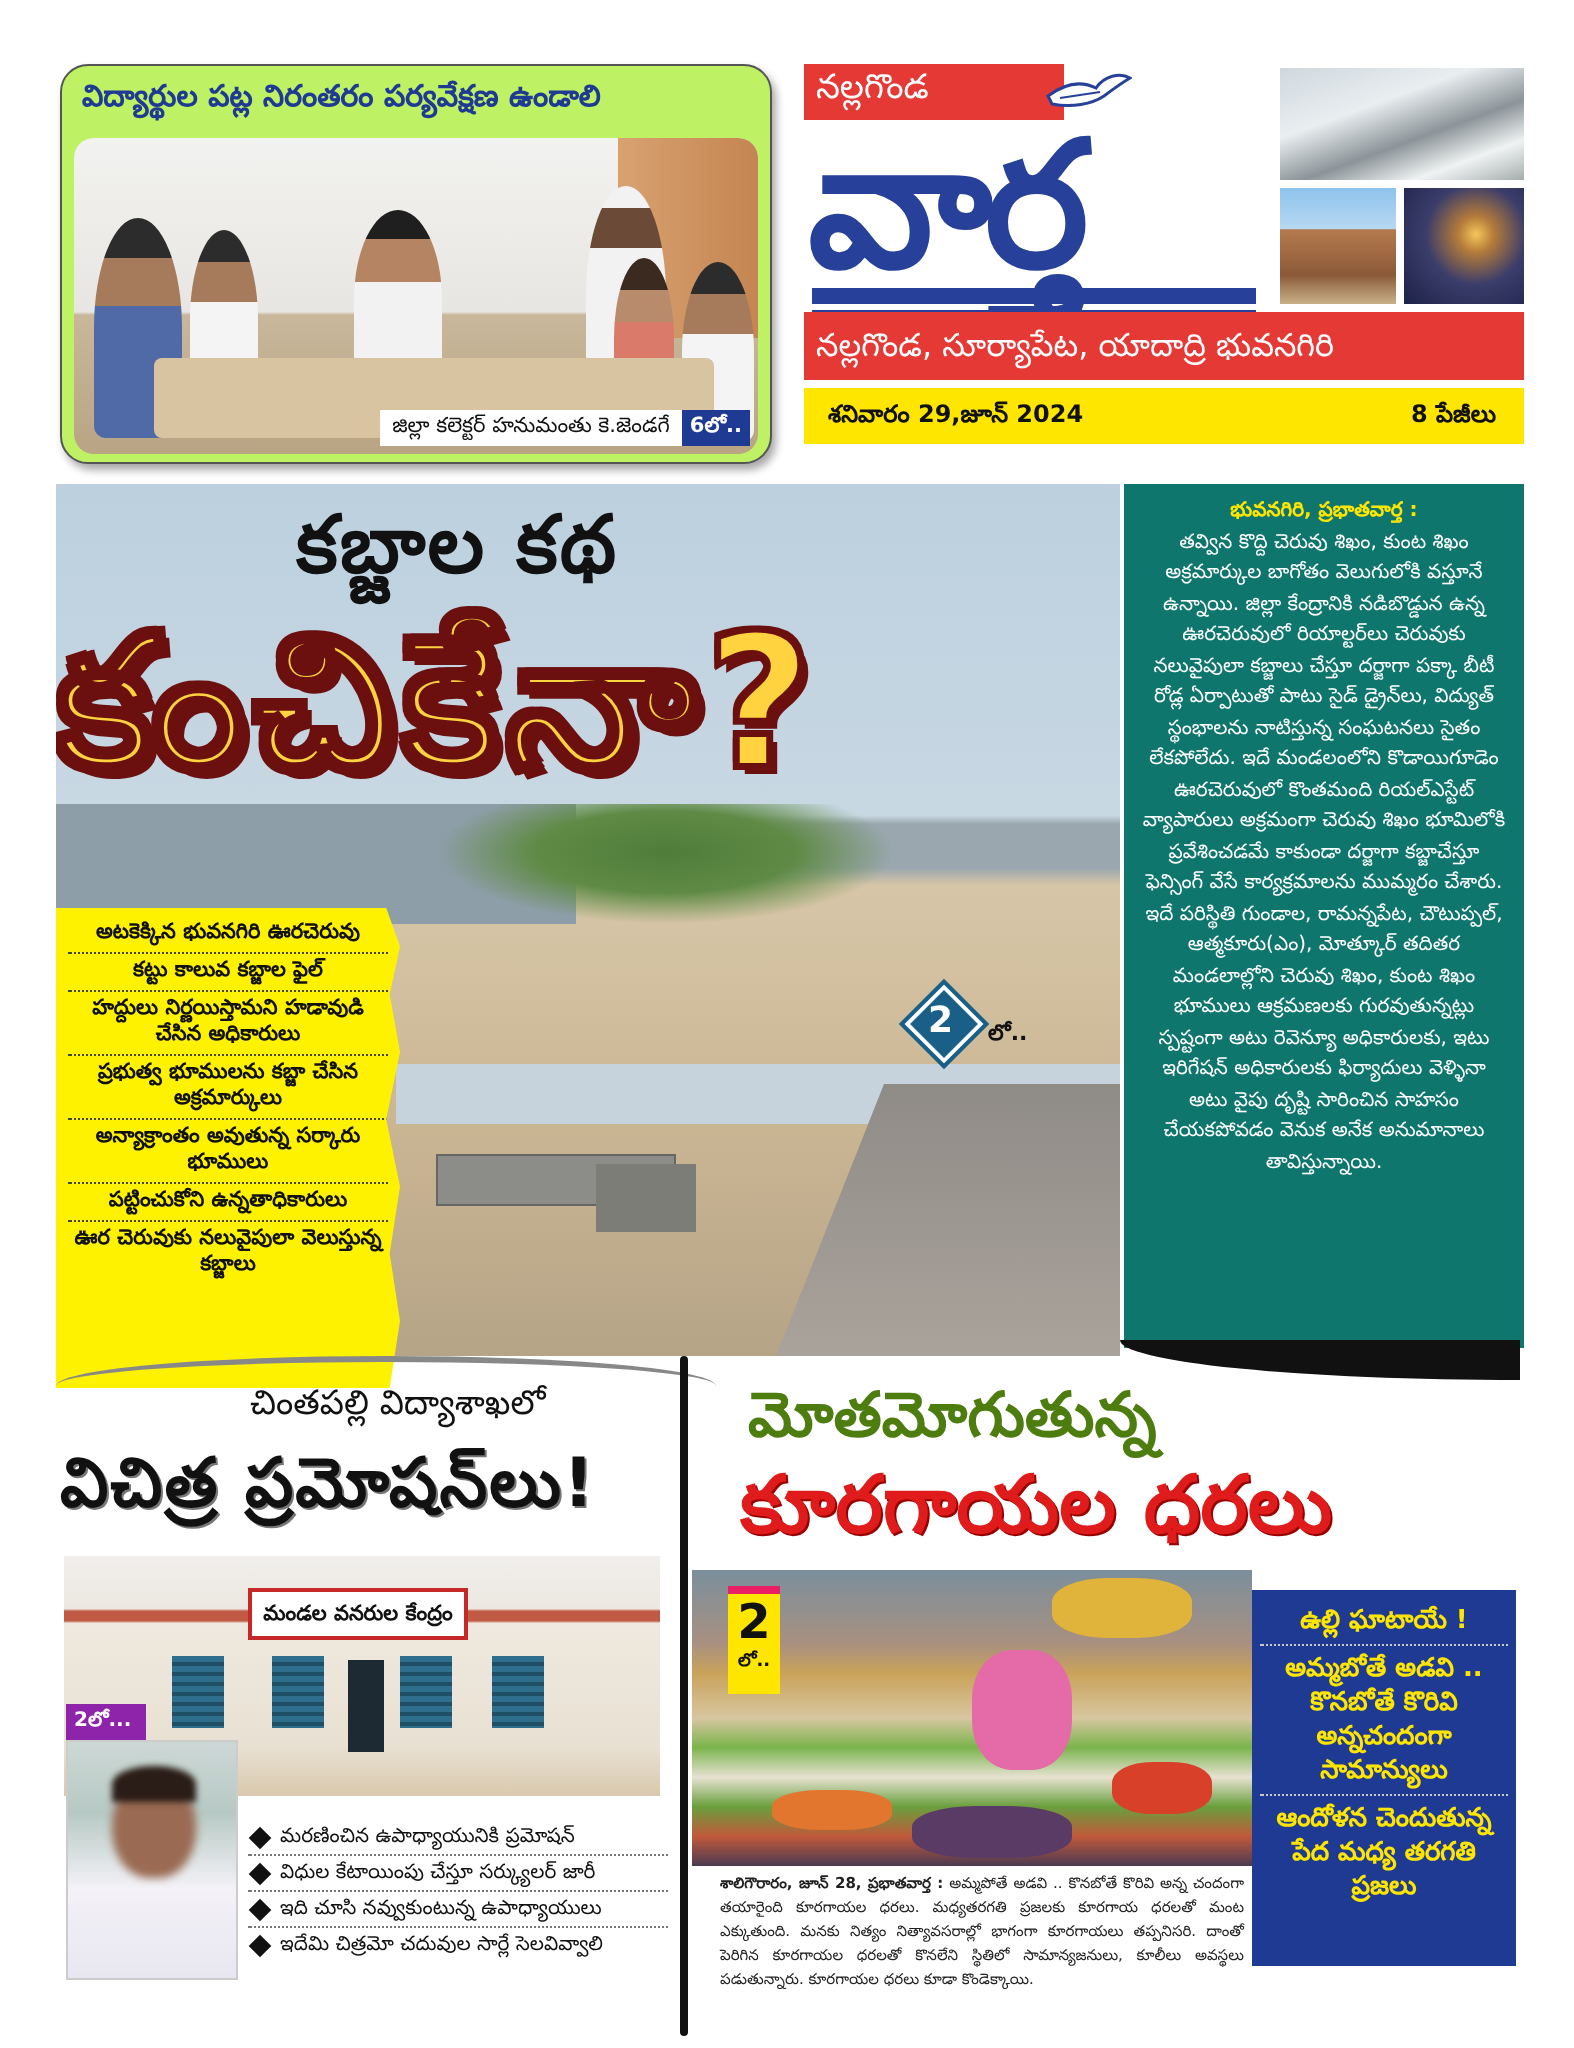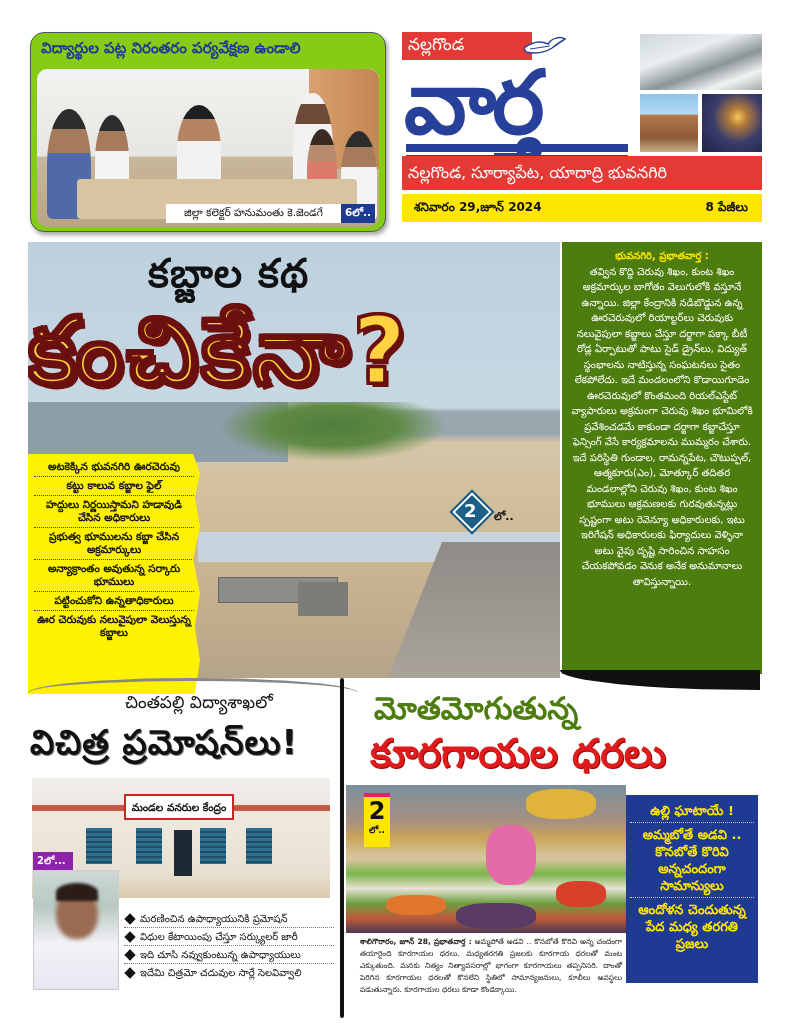--- a/index.html
+++ b/index.html
@@ -1,29 +1,29 @@
 <!DOCTYPE html>
 <html><head>
 <meta charset="utf-8">
 <style>
   * { box-sizing: border-box; margin: 0; padding: 0; }
   html, body { width: 787px; height: 1024px; background: #ffffff; overflow: hidden; }
   body { position: relative; font-family: "DejaVu Sans", sans-serif; color: #111; }
 
   
   .teaser { position: absolute; left: 30px; top: 32px; width: 356px; height: 200px;
-    background: #84cc16; border: 1.5px solid #555; border-radius: 14px; box-shadow: 2px 3px 4px rgba(0,0,0,.35); overflow: hidden; }
+    background: #bef264; border: 1.5px solid #555; border-radius: 14px; box-shadow: 2px 3px 4px rgba(0,0,0,.35); overflow: hidden; }
   .teaser-title { position: absolute; left: 10px; top: 6px; font-size: 15px; font-weight: bold; color: #1f3a93; white-space: nowrap; }
   .teaser-photo { position: absolute; left: 6px; top: 36px; width: 342px; height: 158px; border-radius: 10px; overflow: hidden;
     background: linear-gradient(180deg, #f2f2f0 0%, #e8e6e2 55%, #c9b79b 56%, #b9a584 100%); }
   .teaser-photo .wall-wood { position:absolute; right:0; top:0; width:70px; height:100px; background: linear-gradient(90deg,#d8a270,#c48552); }
   .teaser-photo .table { position:absolute; left:40px; top:110px; width:280px; height:40px; background:#d9c4a2; border-radius:4px; }
   .teaser-photo .person { position:absolute; border-radius:50% 50% 6px 6px; }
   .teaser-caption { position: absolute; right: 4px; bottom: 4px; display: flex; align-items: stretch; font-size: 10.5px; }
-  .teaser-caption .cap { background: #fff; padding: 2px 18px; color: #111; }
+  .teaser-caption .cap { background: #fff; padding: 2px 6px; color: #111; }
   .teaser-caption .pg { background: #1f3a93; color: #fff; padding: 2px 4px; font-weight: bold; }
 
   
   .masthead { position: absolute; left: 400px; top: 30px; width: 362px; height: 196px; }
   .mh-city { position: absolute; left: 2px; top: 2px; width: 130px; height: 28px; background: #e53935; color: #fff; font-size: 17px; padding: 2px 6px; white-space: nowrap; }
   .mh-bird { position: absolute; left: 122px; top: 6px; width: 44px; height: 22px; }
   .mh-title { position: absolute; left: 4px; top: 28px; width: 225px; height: 90px; color: #27409a; font-size: 88px; font-weight: bold; line-height: 90px; letter-spacing: -4px; font-family: "DejaVu Sans", sans-serif; }
   .mh-underline { position: absolute; left: 6px; top: 114px; width: 222px; height: 8px; background: #27409a; }
   .mh-underline2 { position: absolute; left: 6px; top: 125px; width: 222px; height: 2px; background: #27409a; }
   .mh-img-dam { position: absolute; left: 240px; top: 4px; width: 122px; height: 56px; background: linear-gradient(160deg,#cfd8de 0%, #e9eef0 35%, #8b9498 60%, #f0f3f3 80%, #a6adad 100%); }
@@ -45,21 +45,21 @@
   .lead-headline { position: absolute; left: 0px; top: 56px; font-size: 92px; font-weight: bold; color: #ffd23f; white-space: nowrap; letter-spacing: 4px;
     -webkit-text-stroke: 3px #6b0f0f; text-shadow: 4px 4px 0 #6b0f0f, -2px -2px 0 #6b0f0f, 2px -2px 0 #6b0f0f, -2px 2px 0 #6b0f0f; font-family: "DejaVu Sans", sans-serif; }
   .lead-page-badge { position: absolute; left: 430px; top: 256px; width: 28px; height: 28px; transform: rotate(45deg); background: #1a5f87; border: 2px solid #fff; outline: 2px solid #1a5f87; }
   .lead-page-num { position: absolute; left: 436px; top: 258px; font-size: 18px; color: #fff; font-weight: bold; }
   .lead-page-lo { position: absolute; left: 466px; top: 268px; font-size: 11px; font-weight: bold; color: #111; }
 
   .bullets-yellow { position: absolute; left: 28px; top: 438px; width: 172px; height: 240px; background: #fff200; padding: 4px 6px; clip-path: polygon(0 0, 96% 0, 100% 8%, 97% 18%, 100% 30%, 96% 44%, 100% 58%, 97% 72%, 100% 86%, 97% 100%, 0 100%); margin-top: 16px; }
   .bullets-yellow .item { font-size: 10.5px; font-weight: bold; text-align: center; line-height: 13px; color: #111; padding: 2px 0 3px; border-bottom: 1px dotted #444; }
   .bullets-yellow .item:last-child { border-bottom: none; }
 
-  .lead-body { position: absolute; left: 562px; top: 242px; width: 200px; height: 432px; background: #4d7c0f; padding: 6px 8px; color: #fff; text-align: center; font-size: 10px; line-height: 15.5px; }
+  .lead-body { position: absolute; left: 562px; top: 242px; width: 200px; height: 432px; background: #0f766e; padding: 6px 8px; color: #fff; text-align: center; font-size: 10px; line-height: 15.5px; }
   .lead-body .dateline { color: #ffe600; font-weight: bold; }
 
   
   .promo-kicker { position: absolute; left: 125px; top: 692px; font-size: 17px; color: #111; white-space: nowrap; }
   .promo-headline { position: absolute; left: 30px; top: 722px; font-size: 34px; font-weight: bold; color: #111; white-space: nowrap; letter-spacing: 1px; text-shadow: 1px 1px 0 #777; }
   .promo-swoosh { position: absolute; left: 28px; top: 678px; width: 330px; height: 18px; border-top: 3px solid #888; border-radius: 60% 60% 0 0 / 100% 100% 0 0; }
   .promo-photo { position: absolute; left: 32px; top: 778px; width: 298px; height: 120px; overflow: hidden;
     background: linear-gradient(180deg,#f1efec 0%, #ece8e1 22%, #c05a45 23%, #c05a45 27%, #efe9df 28%, #e8e0d2 80%, #d9c9ad 100%); }
   .promo-photo .sign { position:absolute; left:92px; top:16px; width:110px; height:26px; background:#fff; border:2px solid #c62828; font-size: 10.5px; font-weight:bold; text-align:center; line-height:22px; white-space:nowrap; }
   .promo-photo .win { position:absolute; top:50px; width:26px; height:36px; background: repeating-linear-gradient(180deg,#2e6f8e 0 3px,#1f4f66 3px 5px); }

